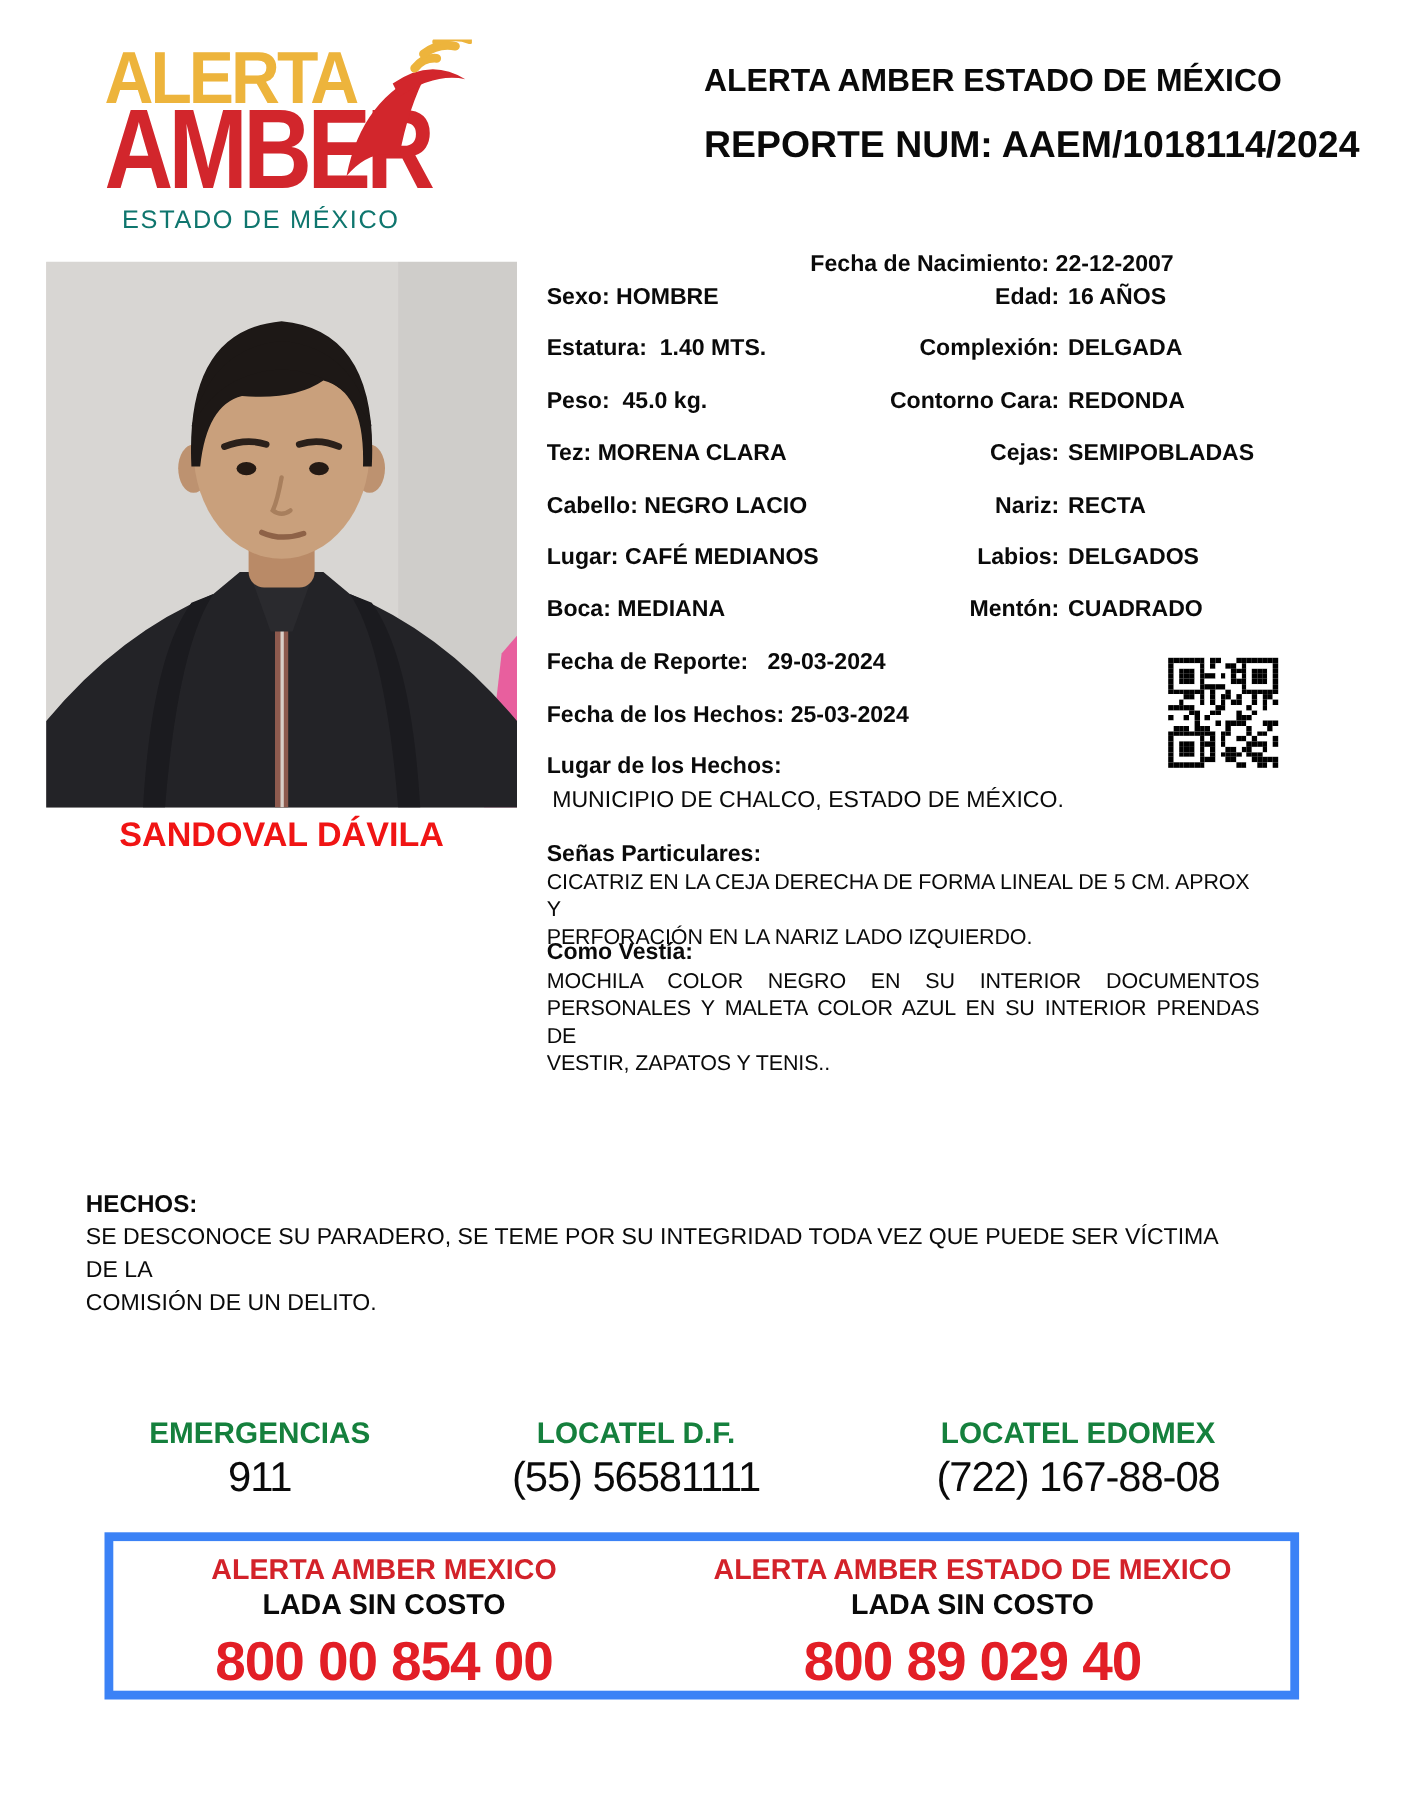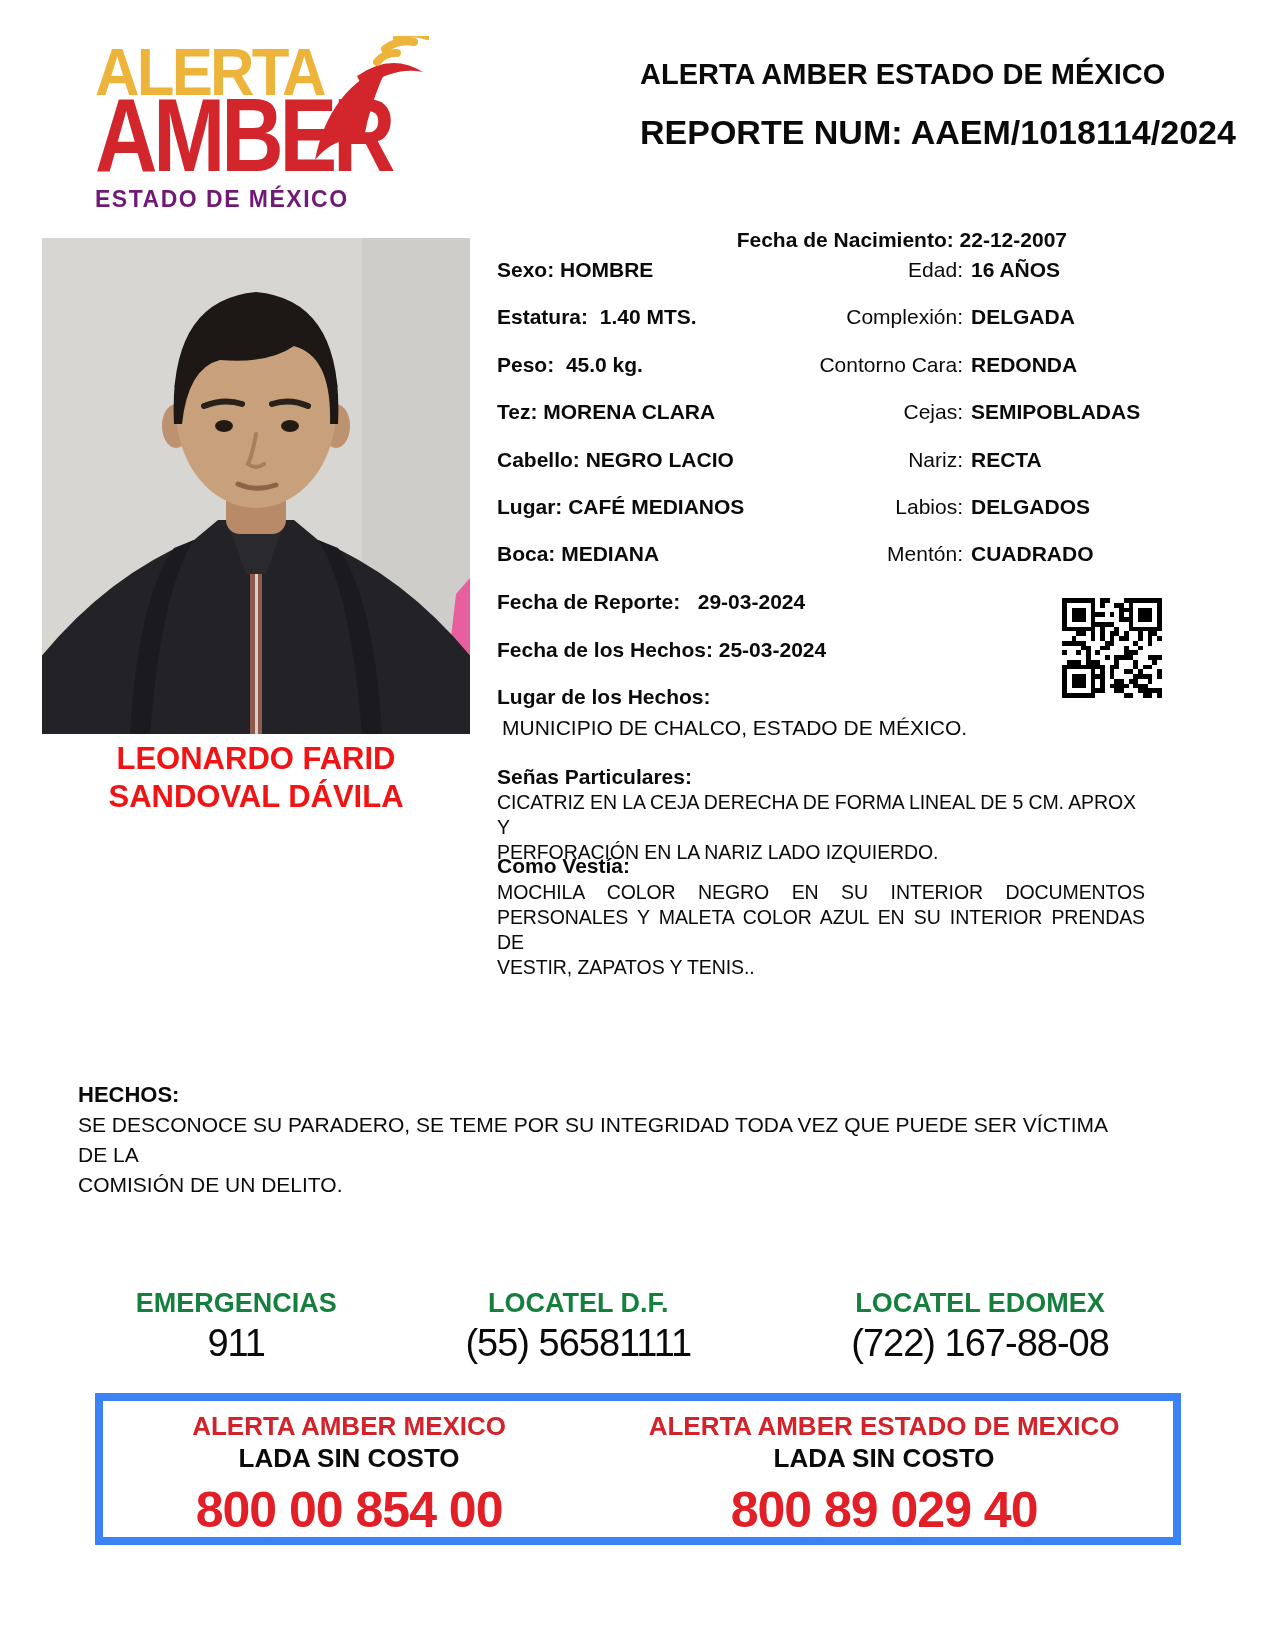--- a/index.html
+++ b/index.html
@@ -16,22 +16,22 @@
     position:absolute; left:0; top:2px; font-size:67px; font-weight:bold;
     color:#EDB43C; letter-spacing:-3px; line-height:1;
     transform:scaleX(.92); transform-origin:left center; white-space:nowrap;
   }
   .logo-amber {
     position:absolute; left:0; top:48px; font-size:103px; font-weight:bold;
     color:#D2262C; letter-spacing:-5px; line-height:1;
     transform:scaleX(.84); transform-origin:left center; white-space:nowrap;
   }
   .logo-estado {
-    position:absolute; left:0; top:150px; font-size:23px; font-weight:bold;
-    color:#701a75; letter-spacing:1.5px; white-space:nowrap;
+    position:absolute; left:16px; top:150px; font-size:23px; font-weight:normal;
+    color:#0f766e; letter-spacing:1.5px; white-space:nowrap;
   }
   .logo-swoosh { position:absolute; left:216px; top:0; width:118px; height:128px; }
 
   
   .header { position:absolute; left:640px; top:58px; width:560px; }
   .header-title { font-size:29px; font-weight:bold; white-space:nowrap; }
   .header-report { font-size:34px; font-weight:bold; white-space:nowrap; margin-top:22px; }
 
   
   .photo { position:absolute; left:42px; top:238px; width:428px; height:496px; background:#d7d5d3; }
@@ -39,21 +39,21 @@
   .person-name {
     position:absolute; left:30px; top:740px; width:452px; text-align:center;
     color:#F01414; font-size:31px; font-weight:bold; line-height:38px;
   }
 
   
   .details { position:absolute; left:497px; top:220px; width:648px; height:760px; font-size:21px; }
   .details b, .details .lbl, .details .val { font-weight:bold; }
   .drow { position:absolute; left:0; width:100%; white-space:nowrap; }
   .birth-row { text-align:right; padding-right:78px; }
-  .pair .rlabel { position:absolute; left:240px; width:226px; text-align:right; font-weight:normal; }
+  .pair .rlabel { position:absolute; left:240px; width:226px; text-align:right; font-weight:bold; }
   .pair .rvalue { position:absolute; left:474px; font-weight:bold; }
   .plain-text { font-weight:normal; }
   .para { position:absolute; left:0; width:100%; font-weight:normal; white-space:normal; }
   .para .pline { display:block; font-size:19.5px; line-height:25px; letter-spacing:-0.1px; }
   .para .vjust { text-align:justify; text-align-last:justify; }
 
   
   .qr {
     position:absolute; left:1062px; top:598px; width:100px; height:100px;
     display:grid; grid-template-columns:repeat(21,1fr); grid-template-rows:repeat(21,1fr);
@@ -138,21 +138,20 @@
 
       <ellipse cx="182" cy="188" rx="9" ry="6" fill="#241a14"></ellipse>
       <ellipse cx="248" cy="188" rx="9" ry="6" fill="#241a14"></ellipse>
 
       <path d="M214,196 q-4,22 -8,30 q8,6 16,0" fill="none" stroke="#a87f5d" stroke-width="4" stroke-linecap="round"></path>
       <path d="M196,246 q18,8 38,1" fill="none" stroke="#8e6247" stroke-width="5" stroke-linecap="round"></path>
     </svg>
   </div>
 
   <div class="person-name">
-    <div>LEONARDO FARID</div>
     <div>SANDOVAL DÁVILA</div>
   </div>
 
   <div class="details">
     <div class="drow birth-row" style="top:8px;">
       <span class="lbl">Fecha de Nacimiento:</span>
       <span> </span>
       <span class="val">22-12-2007</span>
     </div>
 

